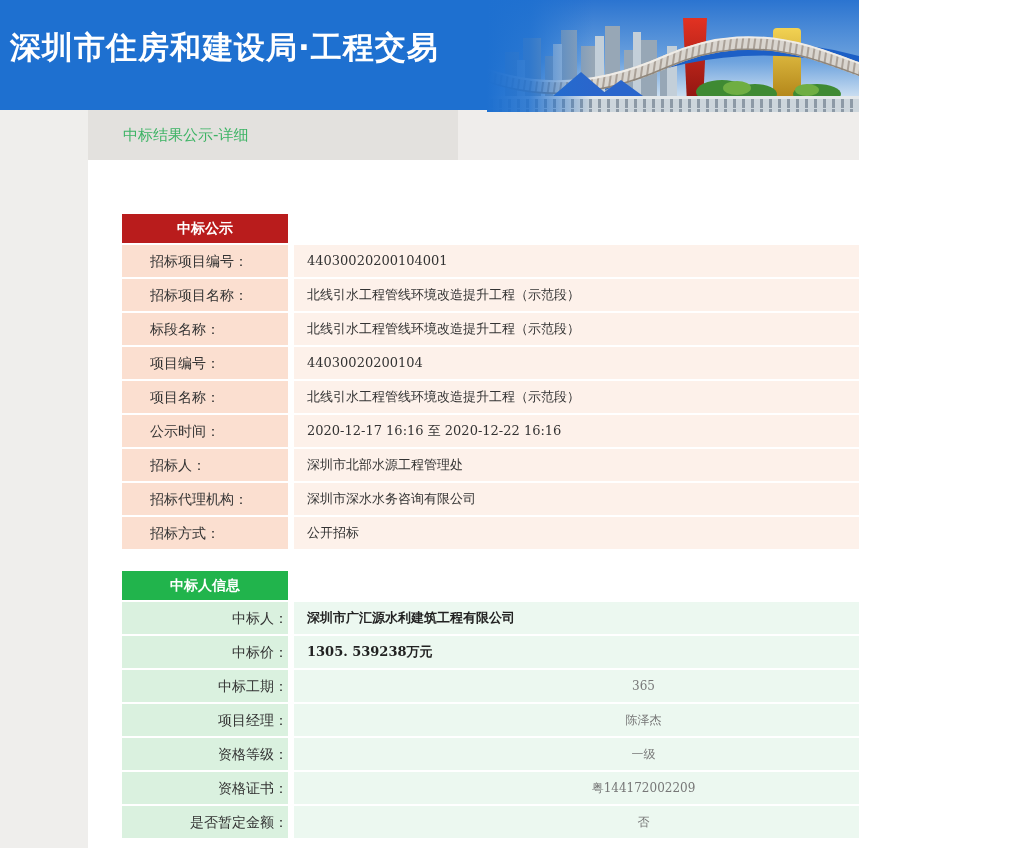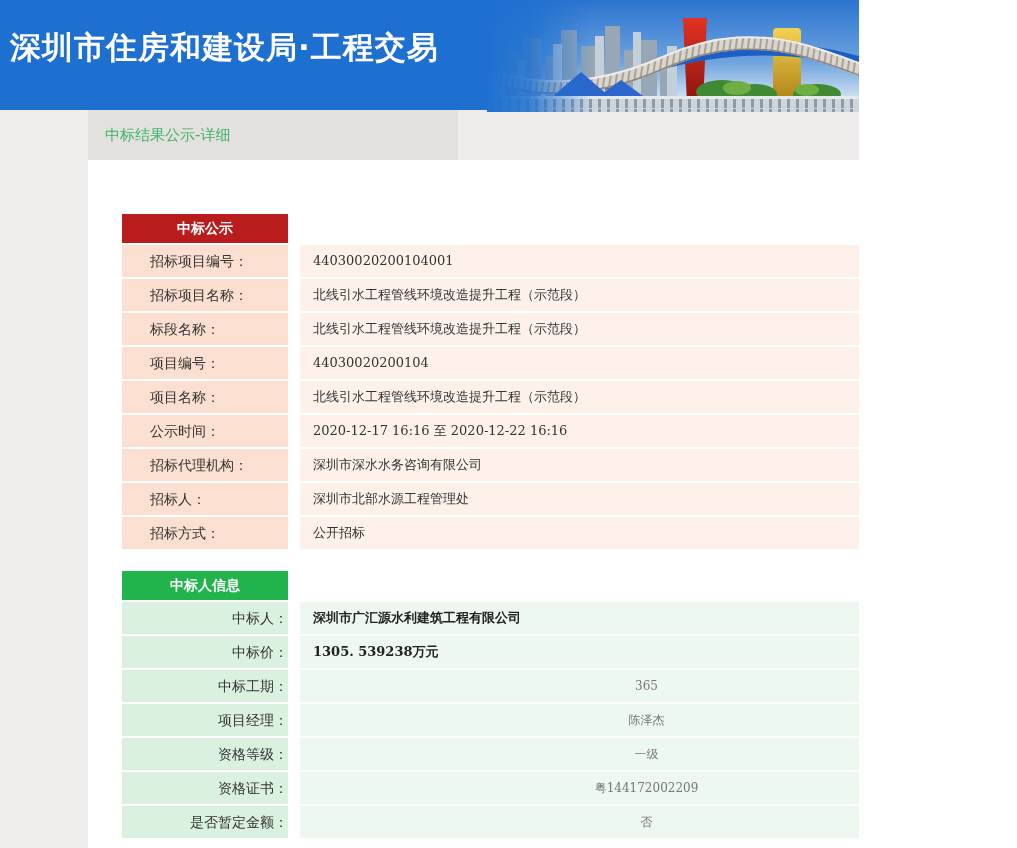--- a/index.html
+++ b/index.html
@@ -28,21 +28,21 @@
     position:absolute; top:110px; left:0; width:1017px; height:50px;
     background:#efedeb;
   }
   .gutter {
     position:absolute; top:110px; left:0; width:88px; height:738px;
     background:#efeeec; z-index:1;
   }
   .tab-current {
     position:absolute; left:88px; top:0; width:370px; height:50px;
     background:#e3e1de; display:flex; align-items:center;
-    padding-left:17px; cursor:pointer; z-index:2;
+    padding-left:35px; cursor:pointer; z-index:2;
   }
   .tab-current span { color:#3cb364; font-size:15px; }
   
   .content {
     position:absolute; top:160px; left:88px; width:929px; height:688px;
     background:#ffffff; z-index:1;
   }
   .tables { margin-left:34px; width:858px; }
   .sec-head {
     width:166px; height:29px; line-height:29px; text-align:center;
@@ -50,21 +50,21 @@
   }
   .sec1 .sec-head { background:#b91c1c; margin-top:54px; }
   .sec2 .sec-head { background:#21b44c; margin-top:22px; }
   .row { display:flex; margin-top:2px; }
   .cell {
     height:32px; line-height:32px; color:#333333;
     font-family:"DejaVu Serif","Liberation Serif",serif; font-size:14px;
     overflow:hidden; white-space:nowrap;
   }
   .label { width:166px; }
-  .value { flex:1; margin-left:12px; padding-left:13px; font-size:13px; }
+  .value { flex:1; margin-left:6px; padding-left:13px; font-size:13px; }
   .sec1 .label { background:#fbdfd0; padding-left:28px; }
   .sec1 .value { background:#fdf1ea; }
   .sec2 .label { background:#daf1df; text-align:right; padding-right:0; }
   .sec2 .value { background:#ecf8f0; }
   .v-bold { font-weight:bold; color:#222222; }
   .v-small { font-size:12px; color:#777777;text-align:center; }
 </style>
 </head>
 <body>
 
@@ -207,26 +207,26 @@
         </div>
         <div class="row">
           <div class="cell label">项目名称：</div>
           <div class="cell value">北线引水工程管线环境改造提升工程（示范段）</div>
         </div>
         <div class="row">
           <div class="cell label">公示时间：</div>
           <div class="cell value">2020-12-17 16:16 至 2020-12-22 16:16</div>
         </div>
         <div class="row">
+          <div class="cell label">招标人：</div>
+          <div class="cell value">深圳市北部水源工程管理处</div>
+        </div>
+        <div class="row">
           <div class="cell label">招标代理机构：</div>
           <div class="cell value">深圳市深水水务咨询有限公司</div>
-        </div>
-        <div class="row">
-          <div class="cell label">招标人：</div>
-          <div class="cell value">深圳市北部水源工程管理处</div>
         </div>
         <div class="row">
           <div class="cell label">招标方式：</div>
           <div class="cell value">公开招标</div>
         </div>
       </section>
 
       <section class="sec2">
         <div class="sec-head">中标人信息</div>
 

